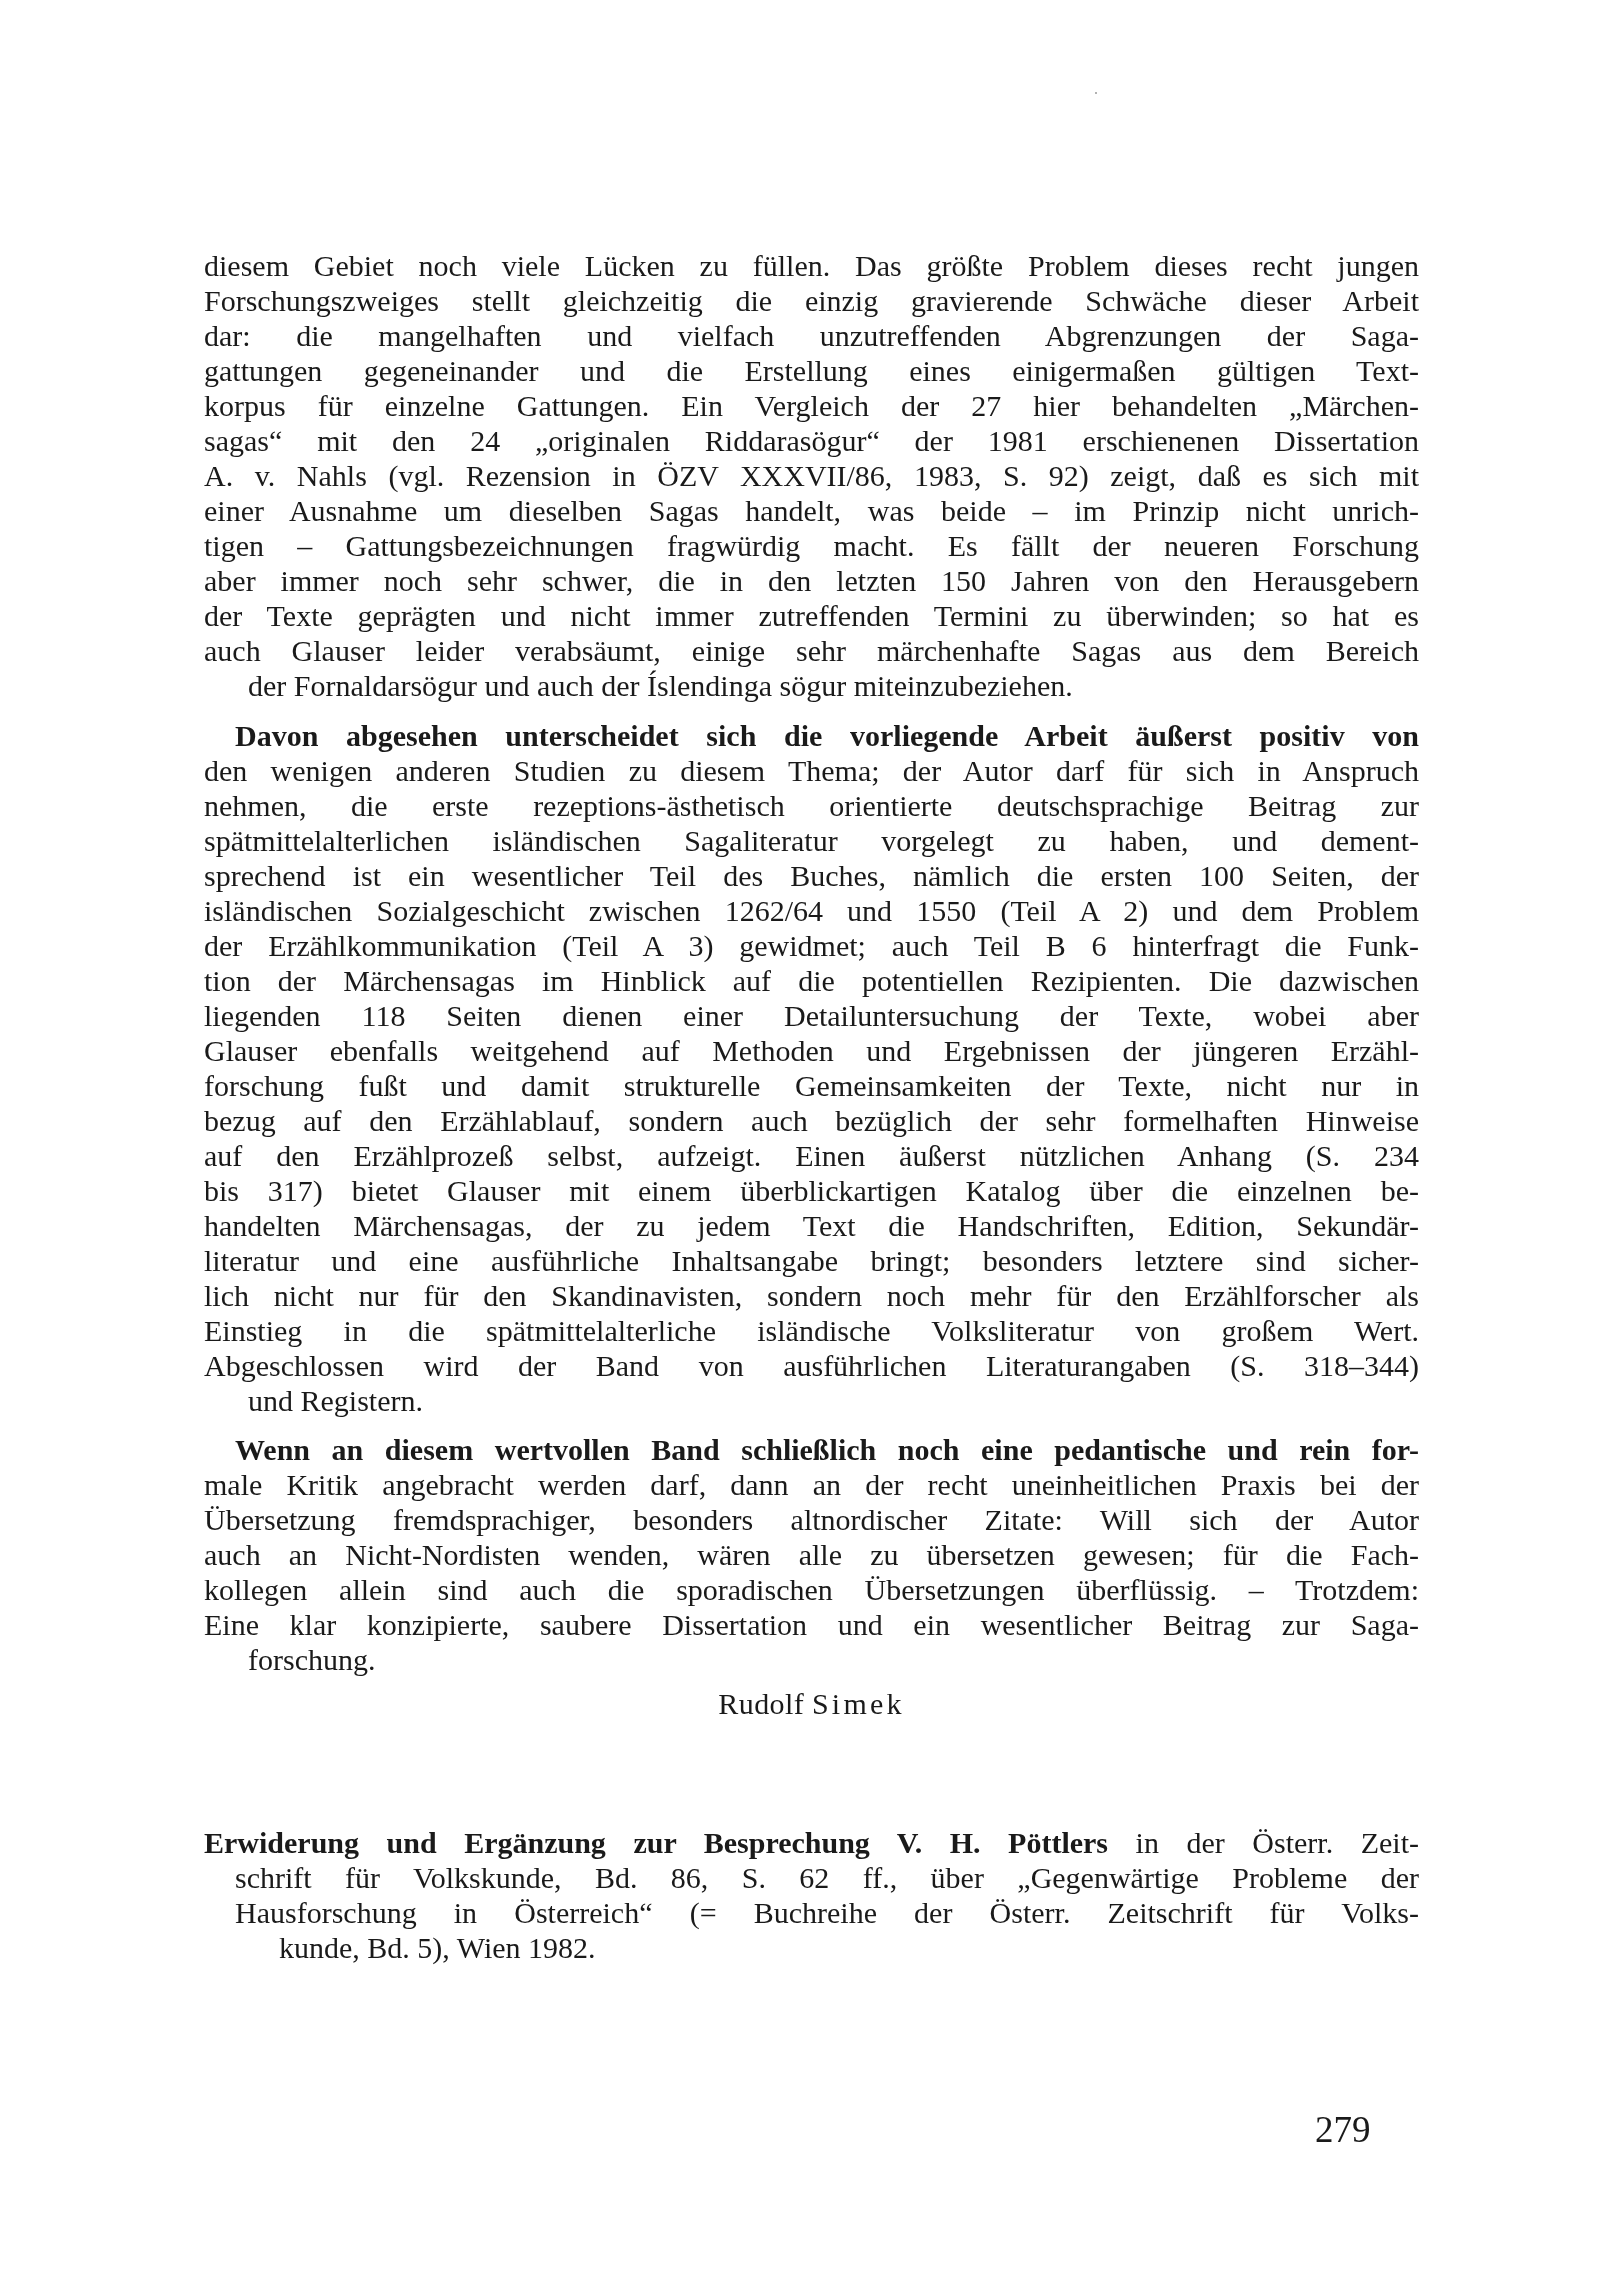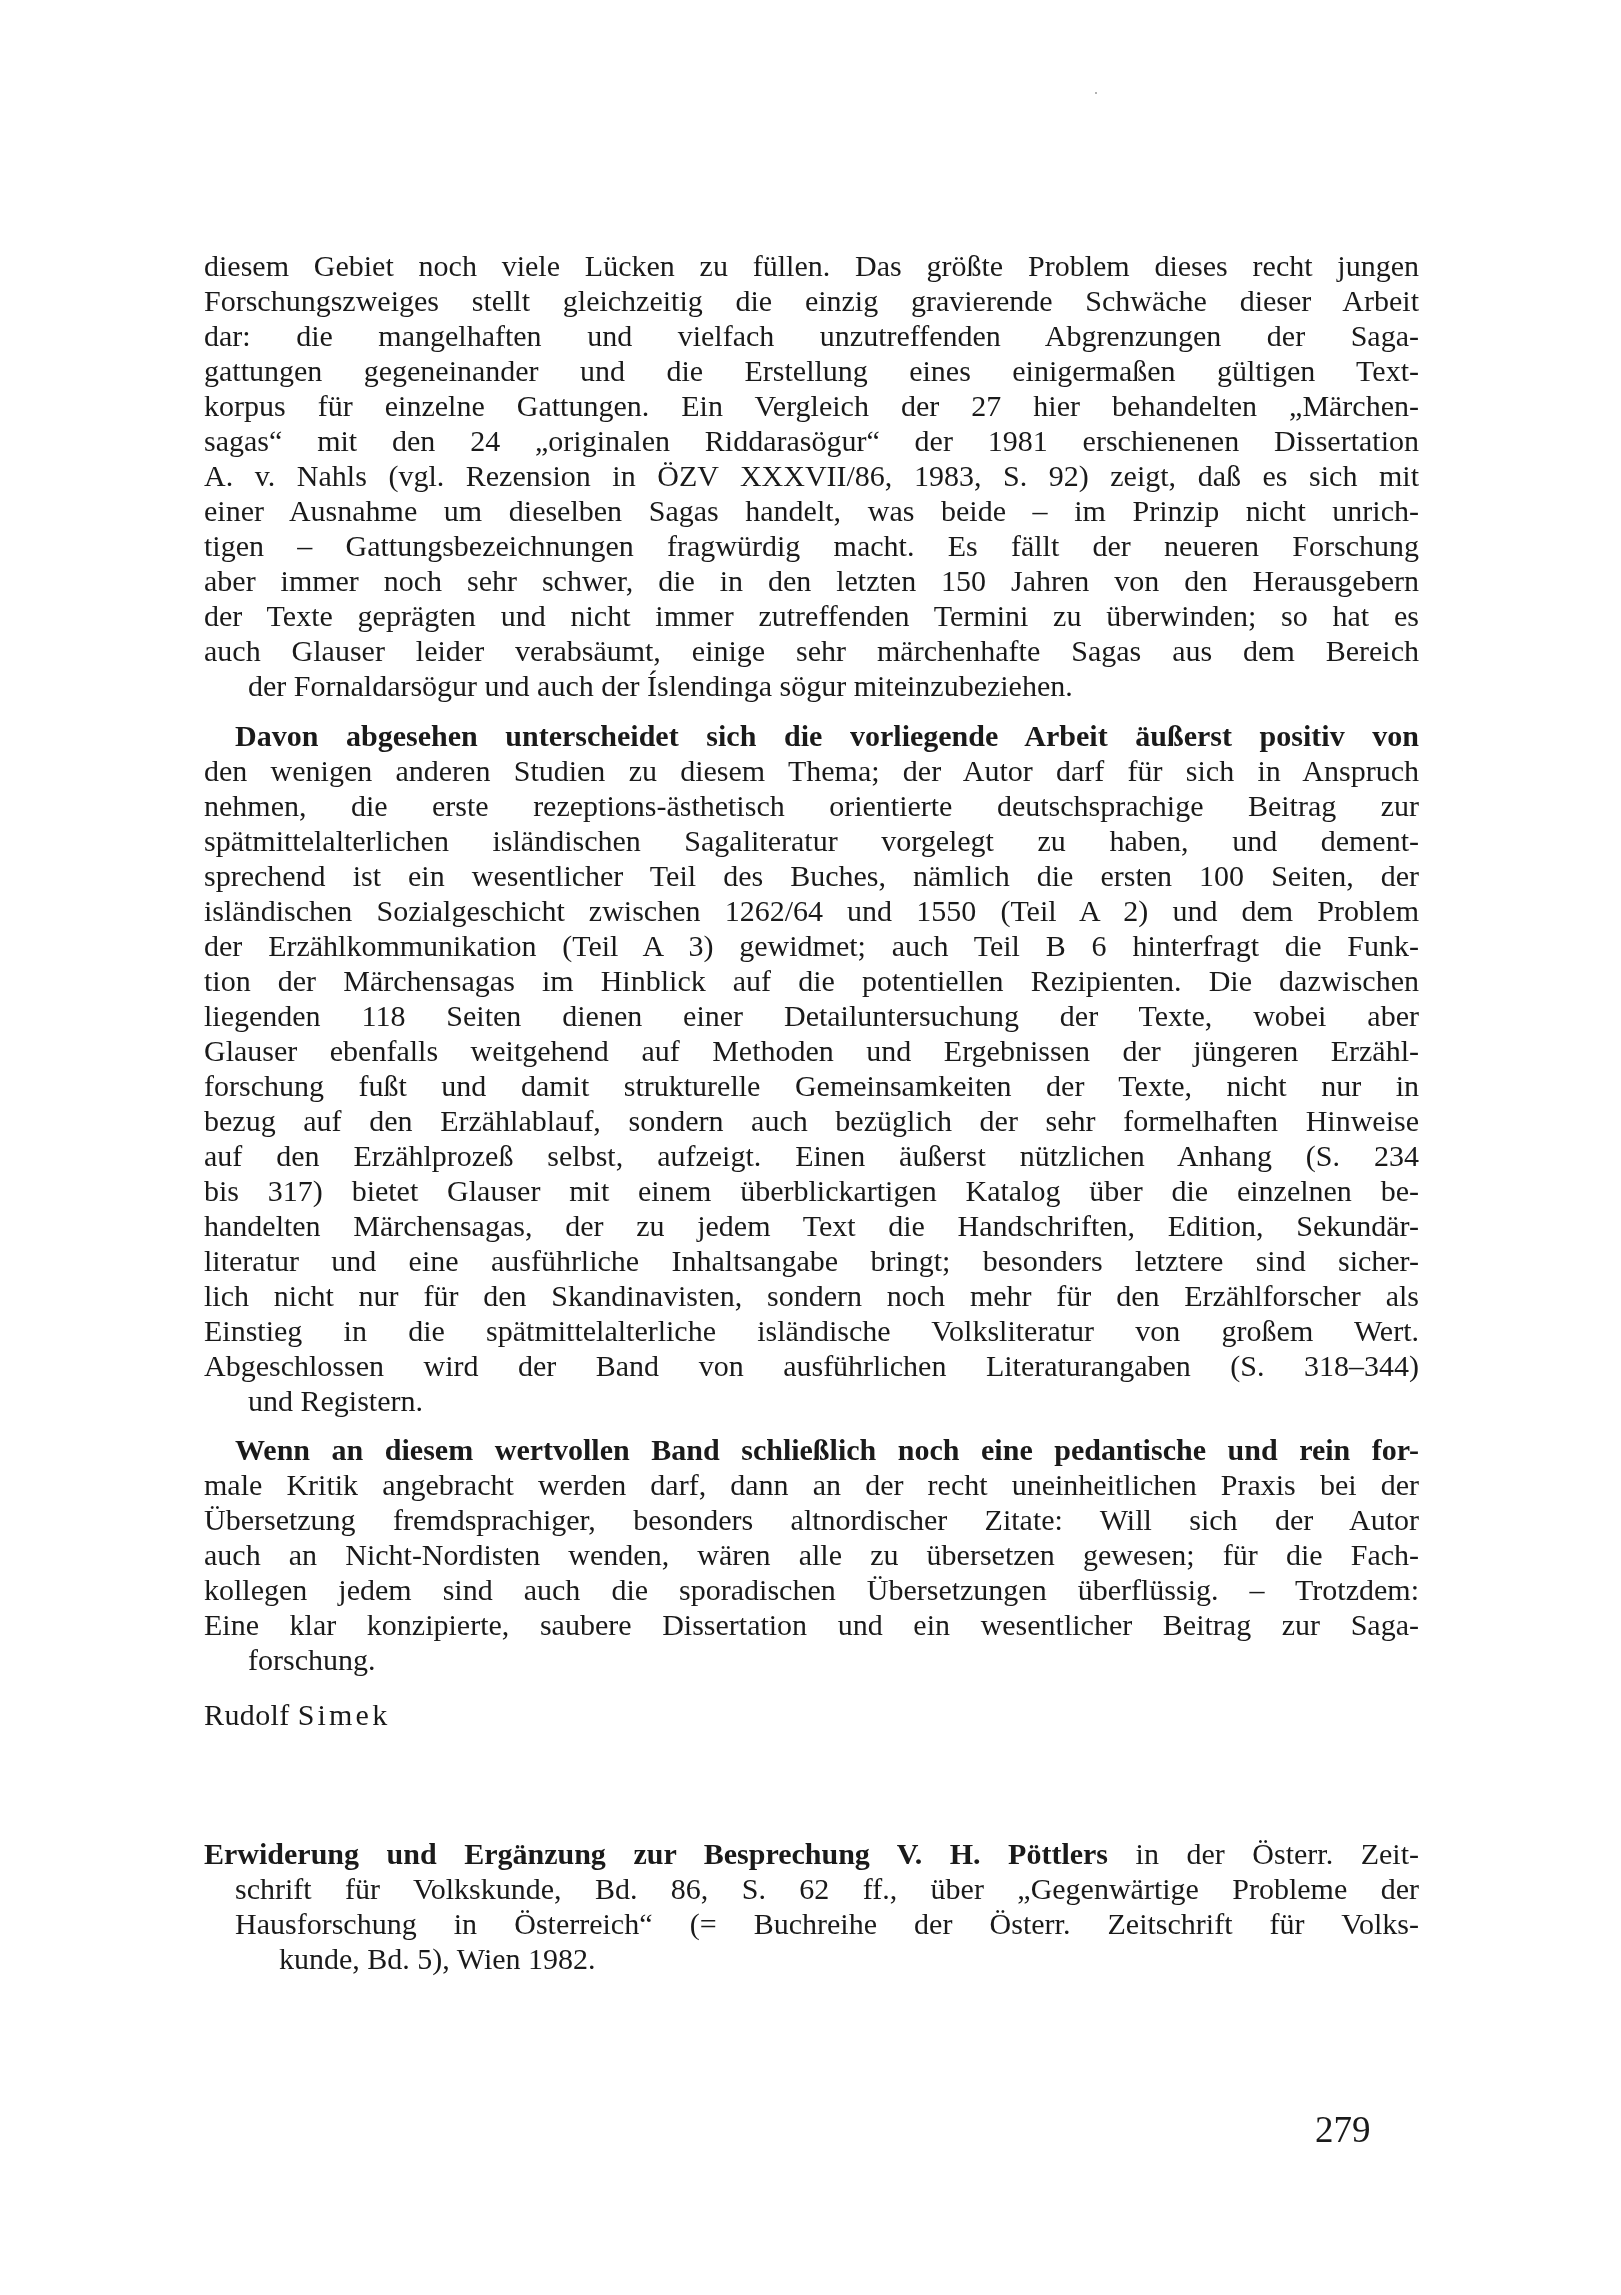--- a/index.html
+++ b/index.html
@@ -7,21 +7,21 @@
   .page {
     position: absolute; left: 204px; top: 248px; width: 1215px;
     font-family: "Liberation Serif", "DejaVu Serif", serif;
     font-size: 30px; line-height: 35px; color: #1a1a1a;
   }
   .para { margin: 0; text-align: justify; text-align-last: left; }
   .para .ln { display: block; text-align: justify; text-align-last: justify; white-space: nowrap; }
   .para .ln.last { text-align-last: left; margin-left: 44px; }
   .ln.first-indent { padding-left: 31px; font-weight: bold; }
   .gap { height: 14.6px; }
-  .sig { text-align: left; margin-top: 20px; letter-spacing: 0.4px; }
+  .sig { text-align: center; margin-top: 9px; letter-spacing: 0.4px; }
   .sig .sur { letter-spacing: 3.2px; }
   .entry { margin-top: 104px; }
   .entry .ln { padding-left: 31px; }
   .entry .ln.hang0 { padding-left: 0; }
   .bold { font-weight: bold; }
   .pagenum {
     position: absolute; left: 1315px; top: 2108px;
     font-family: "Liberation Serif", "DejaVu Serif", serif; font-size: 37px; color: #1a1a1a;
   }
   .speck { position: absolute; left: 1095px; top: 92px; width: 2.4px; height: 2.4px; background: #999; border-radius: 50%; }
@@ -74,21 +74,21 @@
     <span class="ln last">und Registern.</span>
   </div>
 
   <div class="gap"></div>
 
   <div class="para">
     <span class="ln first-indent">Wenn an diesem wertvollen Band schließlich noch eine pedantische und rein for-</span>
     <span class="ln">male Kritik angebracht werden darf, dann an der recht uneinheitlichen Praxis bei der</span>
     <span class="ln">Übersetzung fremdsprachiger, besonders altnordischer Zitate: Will sich der Autor</span>
     <span class="ln">auch an Nicht-Nordisten wenden, wären alle zu übersetzen gewesen; für die Fach-</span>
-    <span class="ln">kollegen jedem sind auch die sporadischen Übersetzungen überflüssig. – Trotzdem:</span>
+    <span class="ln">kollegen allein sind auch die sporadischen Übersetzungen überflüssig. – Trotzdem:</span>
     <span class="ln">Eine klar konzipierte, saubere Dissertation und ein wesentlicher Beitrag zur Saga-</span>
     <span class="ln last">forschung.</span>
   </div>
 
   <div class="sig">
     <span>Rudolf</span>
     <span class="sur">Simek</span>
   </div>
 
   <div class="para entry">

